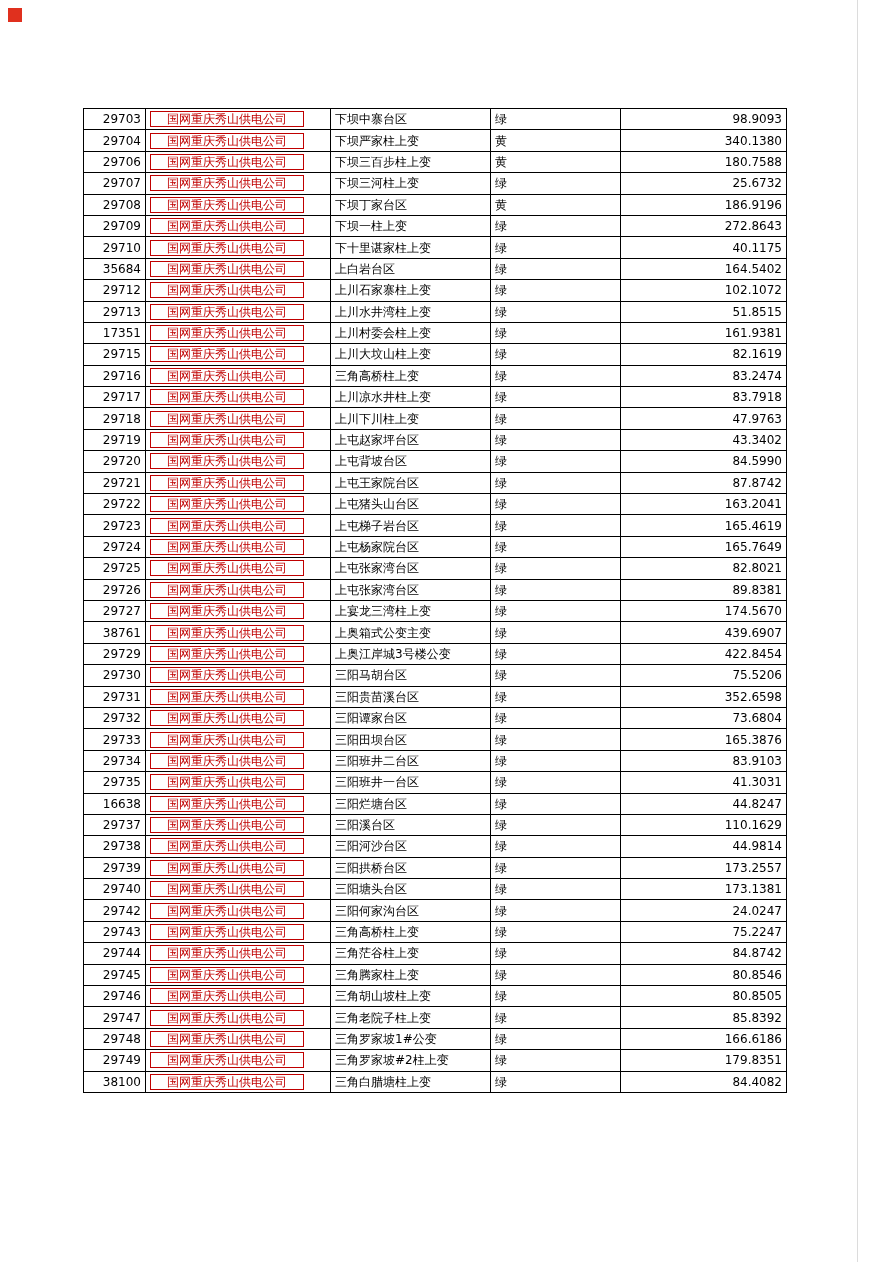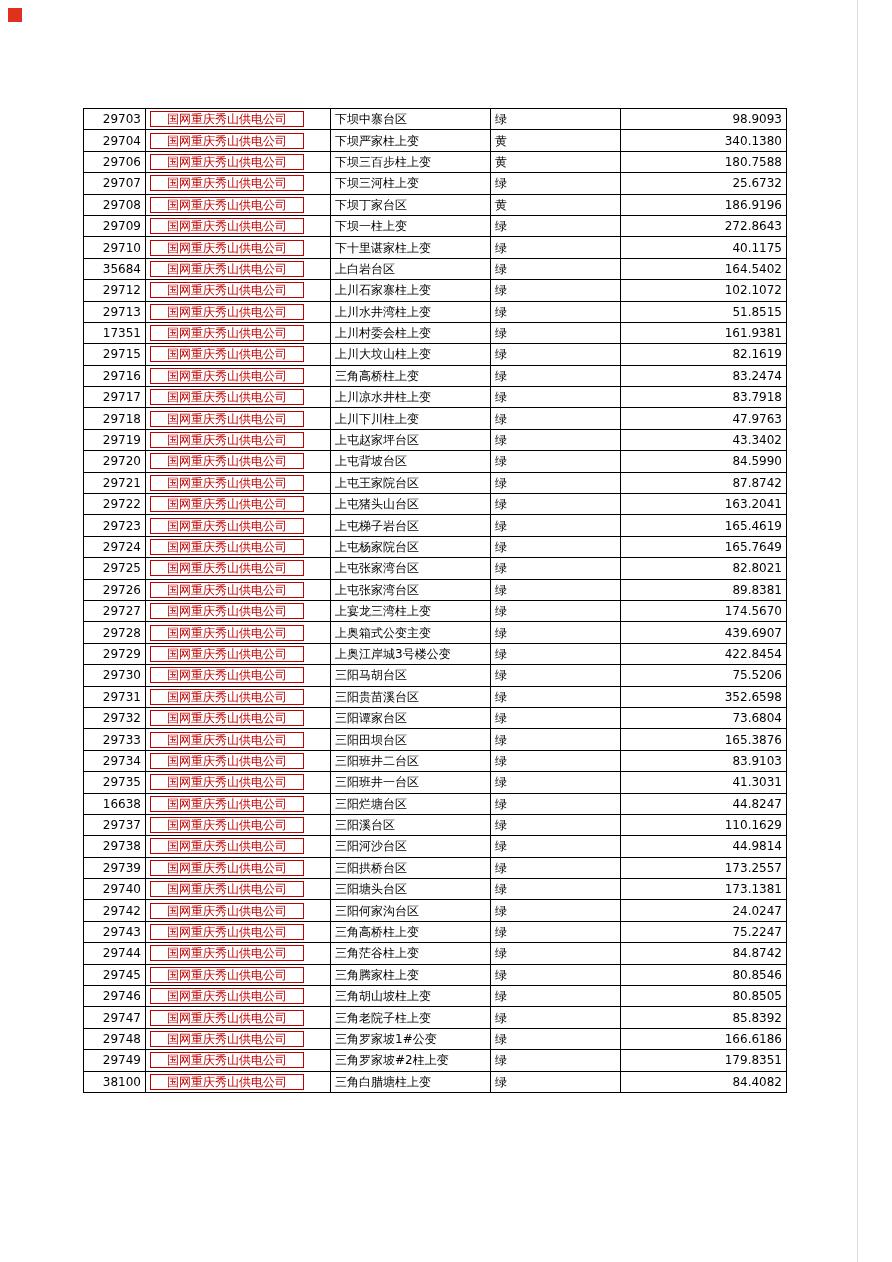--- a/index.html
+++ b/index.html
@@ -245,21 +245,21 @@
         <td class="col-value">89.8381</td>
       </tr>
       <tr>
         <td class="col-id">29727</td>
         <td class="col-company"><span class="highlight">国网重庆秀山供电公司</span></td>
         <td class="col-station">上宴龙三湾柱上变</td>
         <td class="col-status">绿</td>
         <td class="col-value">174.5670</td>
       </tr>
       <tr>
-        <td class="col-id">29728</td>
+        <td class="col-id">38761</td>
         <td class="col-company"><span class="highlight">国网重庆秀山供电公司</span></td>
         <td class="col-station">上奥箱式公变主变</td>
         <td class="col-status">绿</td>
         <td class="col-value">439.6907</td>
       </tr>
       <tr>
         <td class="col-id">29729</td>
         <td class="col-company"><span class="highlight">国网重庆秀山供电公司</span></td>
         <td class="col-station">上奥江岸城3号楼公变</td>
         <td class="col-status">绿</td>

